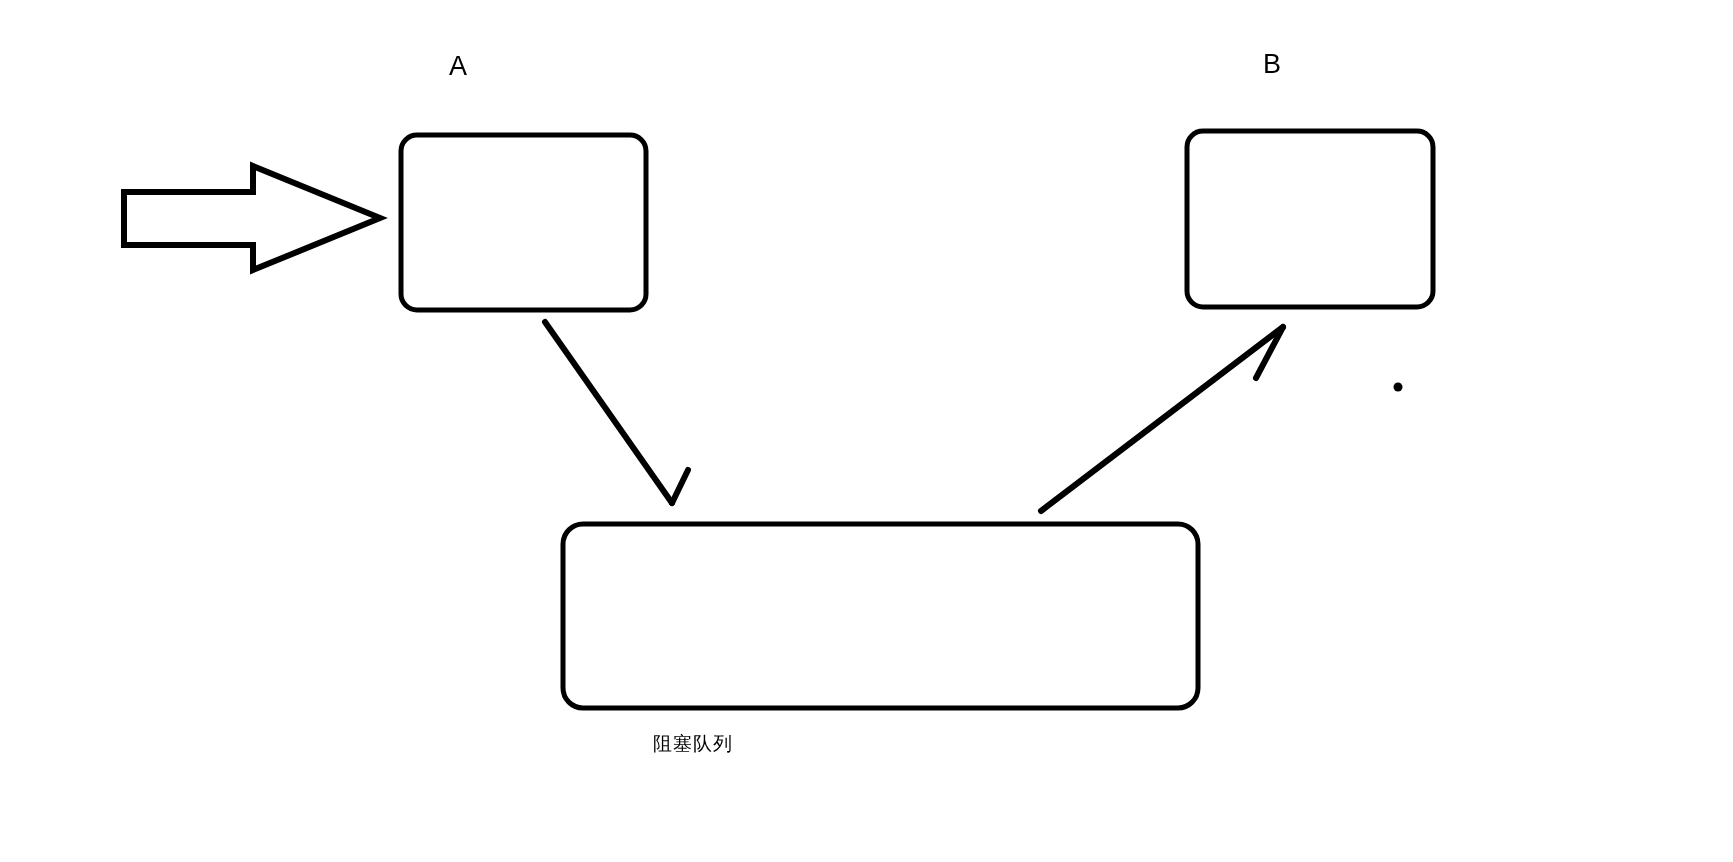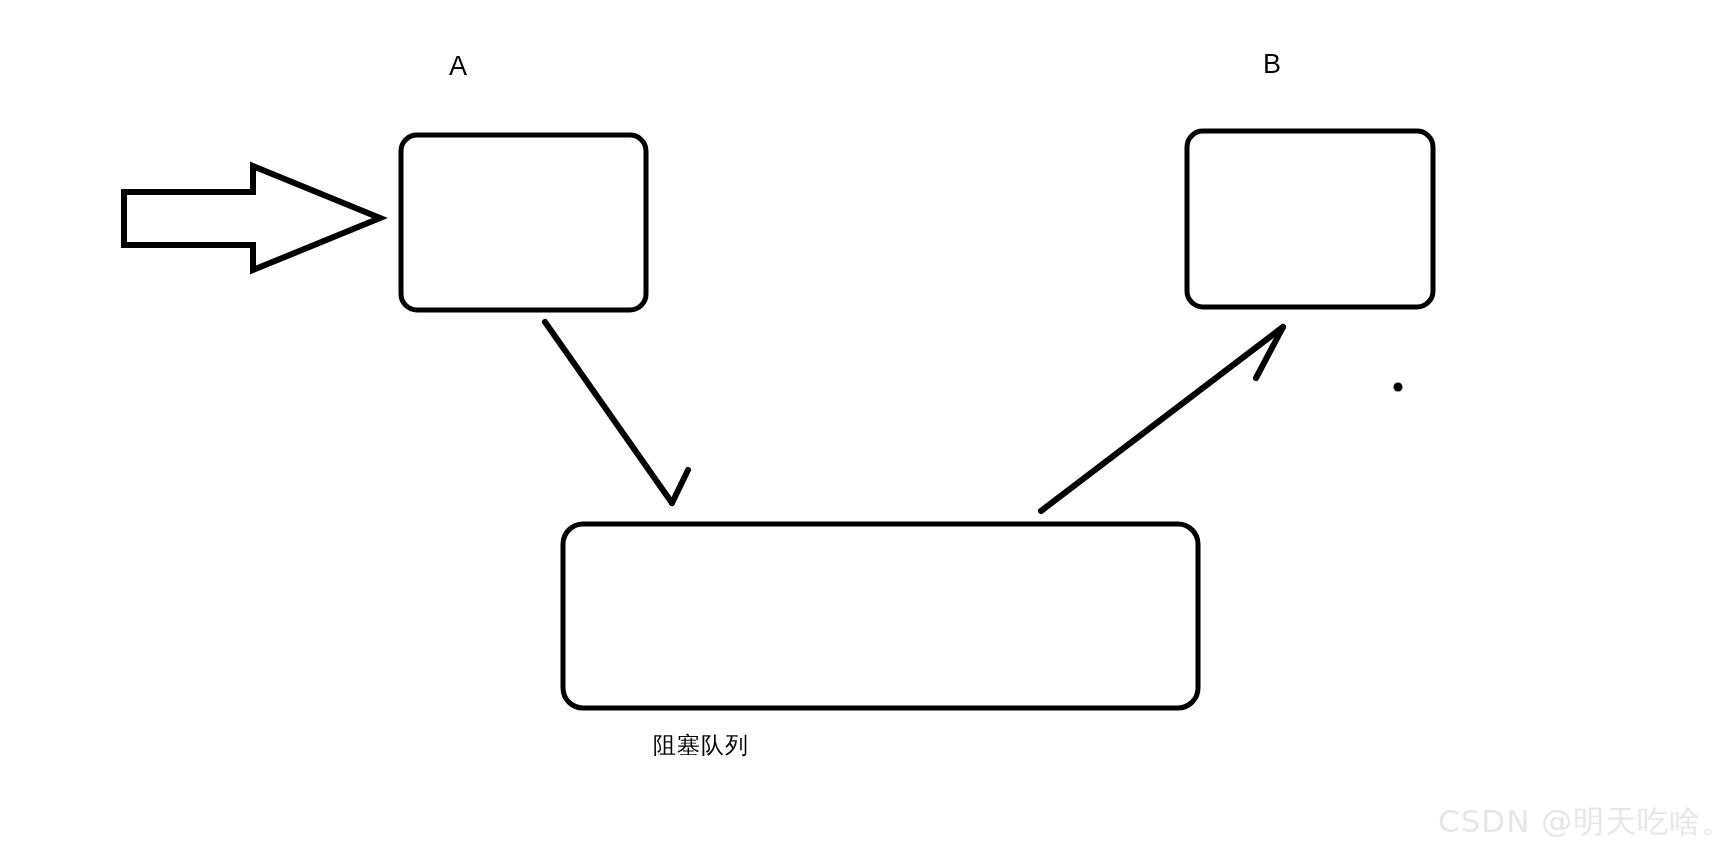--- a/index.html
+++ b/index.html
@@ -39,21 +39,21 @@
     top: 53px;
   }
   #label-b {
     left: 1263px;
     top: 51px;
   }
   #queue-caption {
     position: absolute;
     left: 653px;
     top: 734px;
-    font-size: 23px;
+    font-size: 19px;
     color: #000000;
     line-height: 1;
     white-space: nowrap;
     letter-spacing: 1px;
     font-family: Liberation Sans, sans-serif;
   }
   #watermark {
     position: absolute;
     left: 1438px;
     top: 806px;
@@ -93,15 +93,14 @@
 
     <circle cx="1398" cy="387" r="4.5" fill="#000000"></circle>
   </svg>
 
   <div class="node-label" id="label-a">A</div>
 
   <div class="node-label" id="label-b">B</div>
 
   <div id="queue-caption">阻塞队列</div>
 
-  <div id="watermark">CSDN @明天吃啥。</div>
 
 </div>
 
 </body></html>

